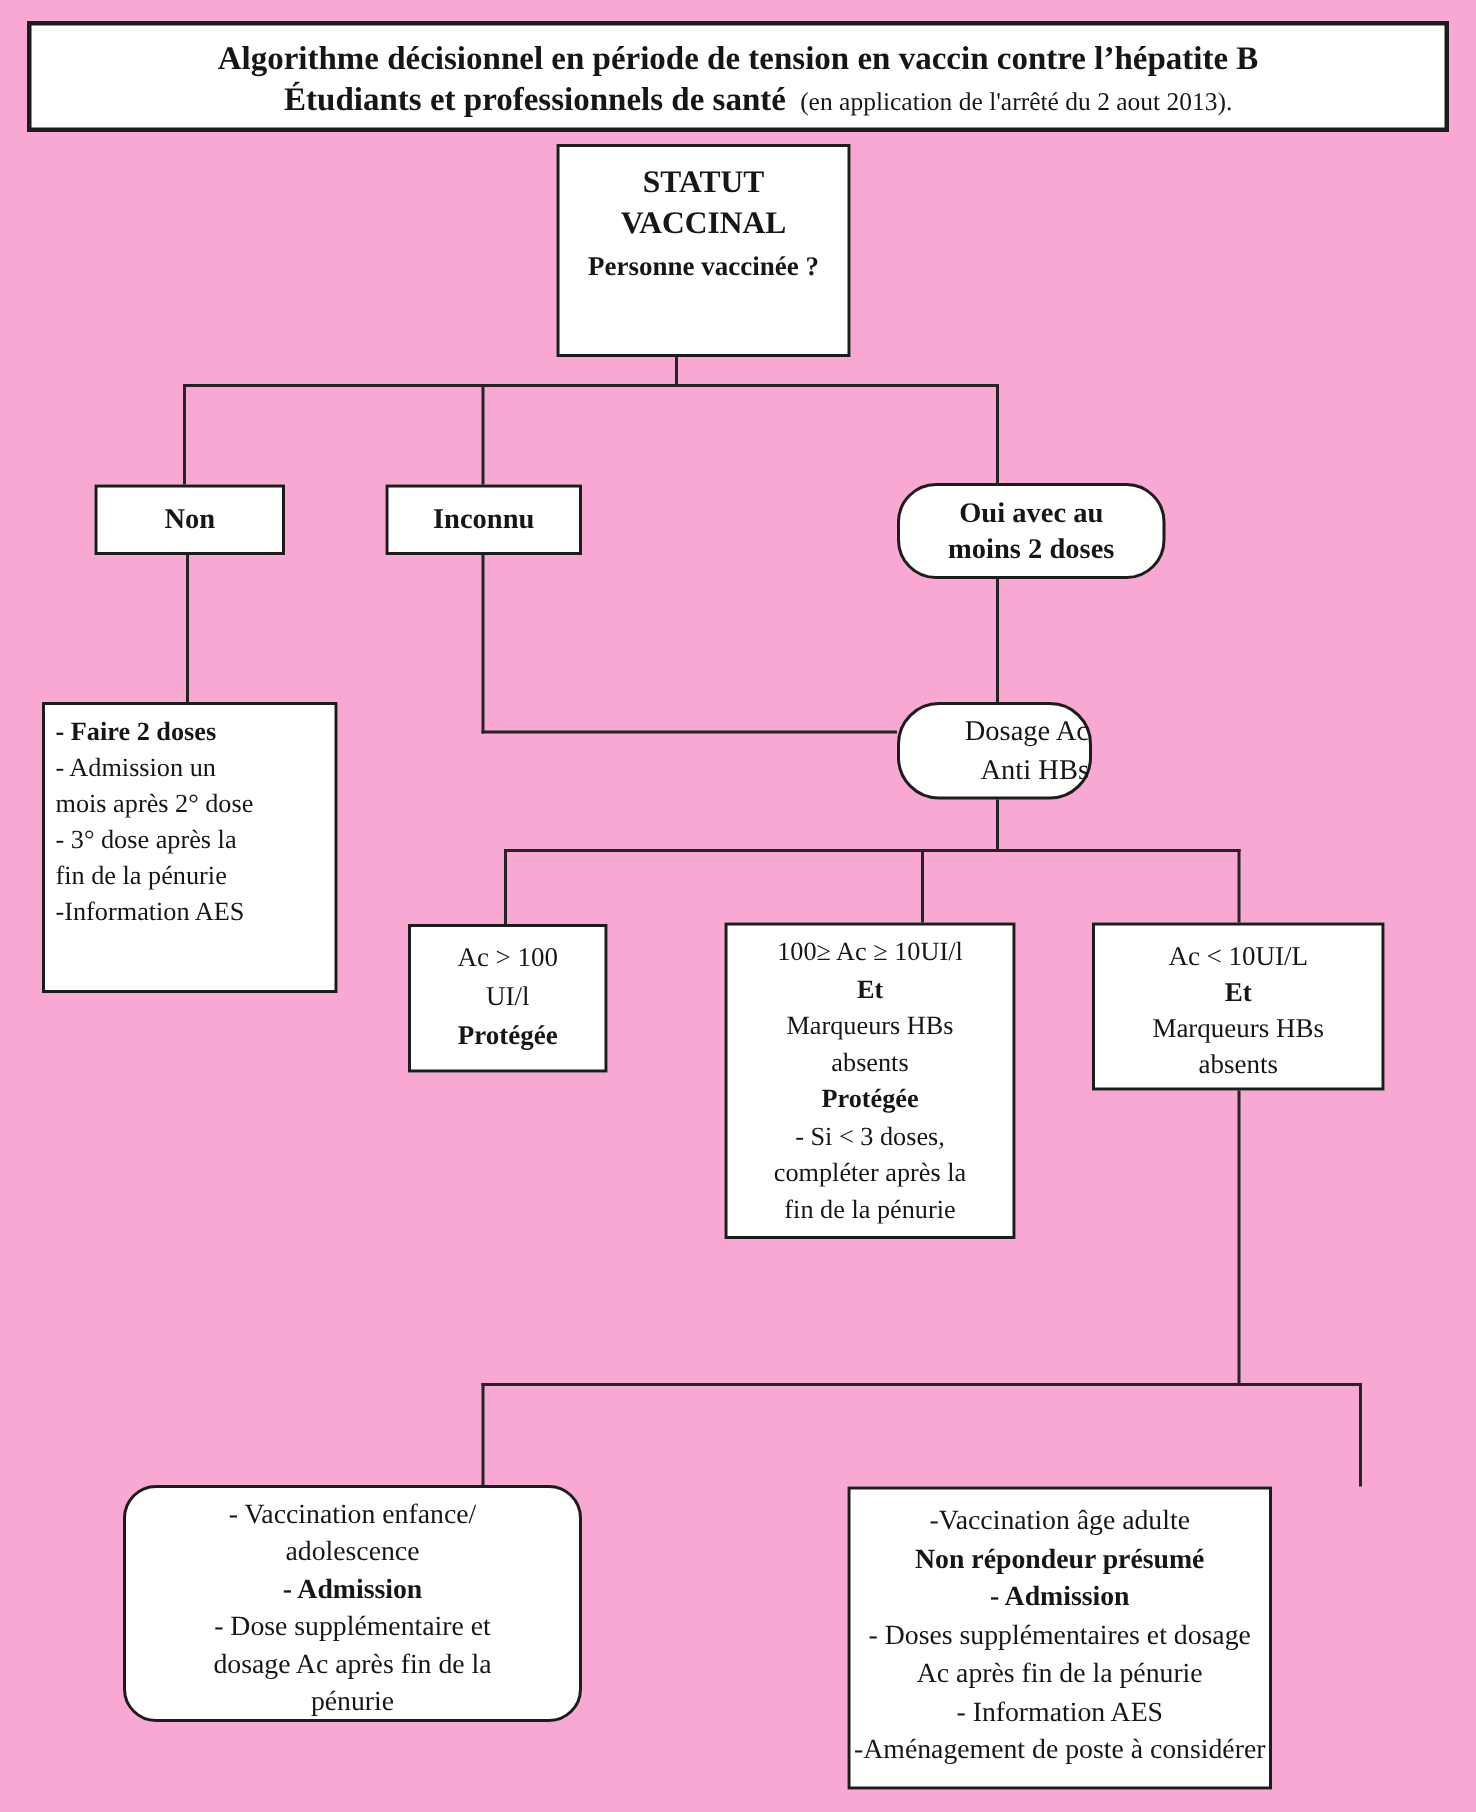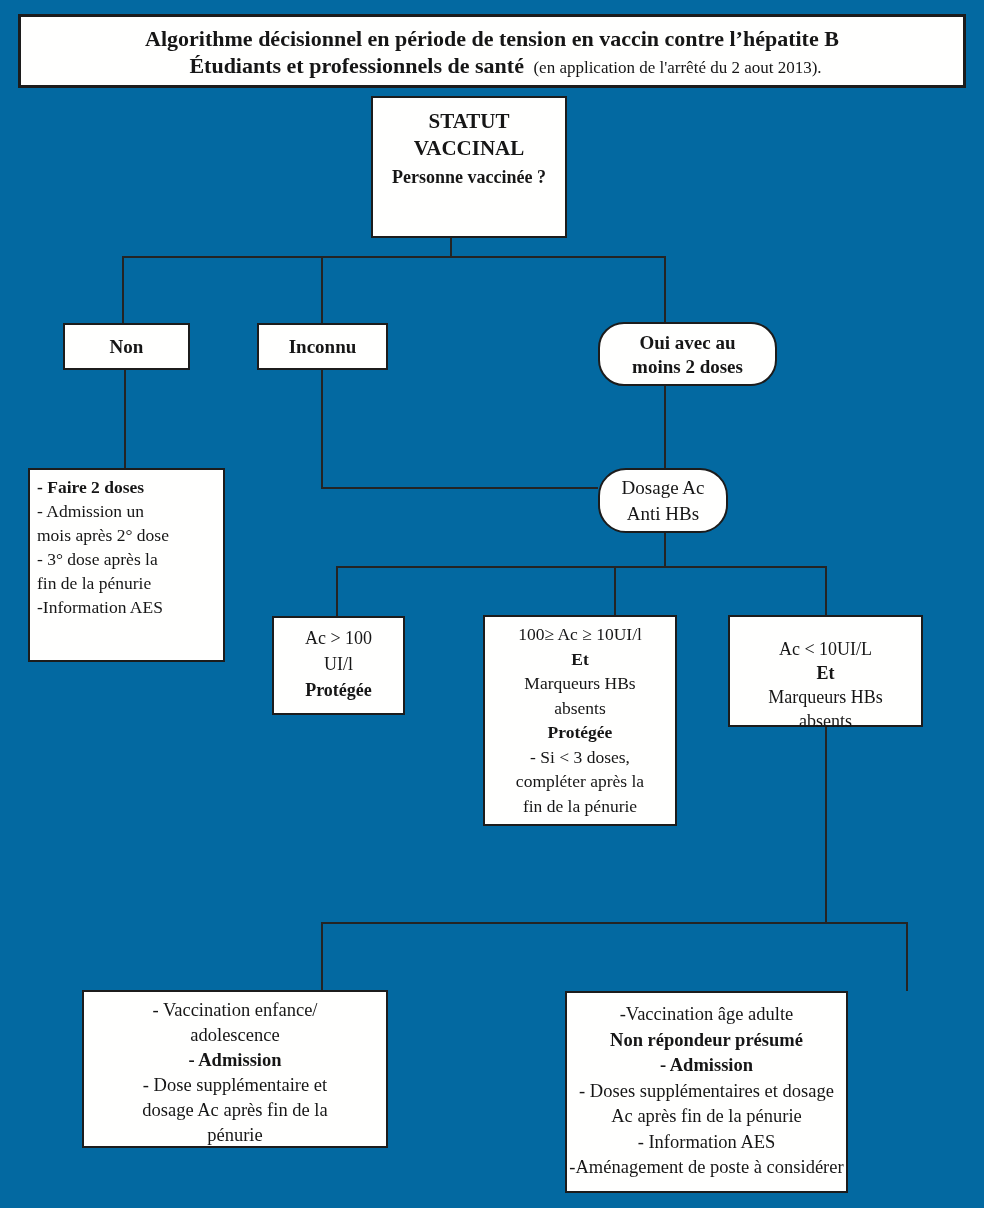--- a/index.html
+++ b/index.html
@@ -1,18 +1,18 @@
 <!DOCTYPE html>
 <html lang="fr"><head>
 <meta charset="utf-8">
 <style>
   html,body{margin:0;padding:0;background:#ffffff;}
   .canvas{
     position:relative;width:984px;height:1208px;
-    background:#0369a1;color:#161616;
+    background:#f9a8d4;color:#161616;
     font-family:"Liberation Serif","DejaVu Serif",serif;
     overflow:hidden;
   }
   .box{
     position:absolute;box-sizing:border-box;
     background:#fffffe;border:2px solid #1c1c1c;
     text-align:center;
   }
   .line{position:absolute;background:#242424;}
   .line.v{width:2px;}
@@ -28,27 +28,27 @@
   .statut-box{left:371px;top:96px;width:196px;height:142px;padding-top:10px;}
   .statut-heading{font-size:21px;font-weight:bold;line-height:27px;}
   .statut-question{font-size:18px;font-weight:bold;line-height:24px;margin-top:3px;}
 
   .leaf{display:flex;align-items:center;justify-content:center;font-weight:bold;font-size:19px;}
   .non-box{left:63px;top:323px;width:127px;height:47px;}
   .inconnu-box{left:257px;top:323px;width:131px;height:47px;}
   .oui-box{left:598px;top:322px;width:179px;height:64px;padding-top:7px;font-weight:bold;font-size:19px;line-height:24px;border-radius:26px;}
 
   .faire-box{left:28px;top:468px;width:197px;height:194px;text-align:left;padding:5px 4px 0 7px;font-size:17.5px;line-height:24px;}
-  .dosage-box{left:598px;top:468px;width:130px;height:65px;text-align:center;padding:5px 0 0 0;font-size:19px;line-height:26px;border-radius:28px;}
+  .dosage-box{left:598px;top:468px;width:130px;height:65px;text-align:right;padding:5px 0 0 0;font-size:19px;line-height:26px;border-radius:28px;}
 
   .achigh-box{left:272px;top:616px;width:133px;height:99px;padding-top:7px;font-size:18px;line-height:26px;}
   .acmid-box{left:483px;top:615px;width:194px;height:211px;padding-top:5px;font-size:17.5px;line-height:24.5px;}
-  .aclow-box{left:728px;top:615px;width:195px;height:112px;padding-top:20px;font-size:18px;line-height:24px;}
+  .aclow-box{left:728px;top:615px;width:195px;height:112px;padding-top:8px;font-size:18px;line-height:24px;}
 
-  .child-box{left:82px;top:990px;width:306px;height:158px;padding-top:6px;font-size:18.5px;line-height:25px;}
+  .child-box{left:82px;top:990px;width:306px;height:158px;padding-top:6px;font-size:18.5px;line-height:25px;border-radius:22px;}
   .adult-box{left:565px;top:991px;width:283px;height:202px;padding-top:9px;font-size:18.5px;line-height:25.5px;}
 </style>
 </head>
 <body>
 
 <div class="canvas">
 
   <div class="box title-box">
     <div class="title-line1">Algorithme décisionnel en période de tension en vaccin contre l’hépatite B</div>
     <div class="title-line2">

